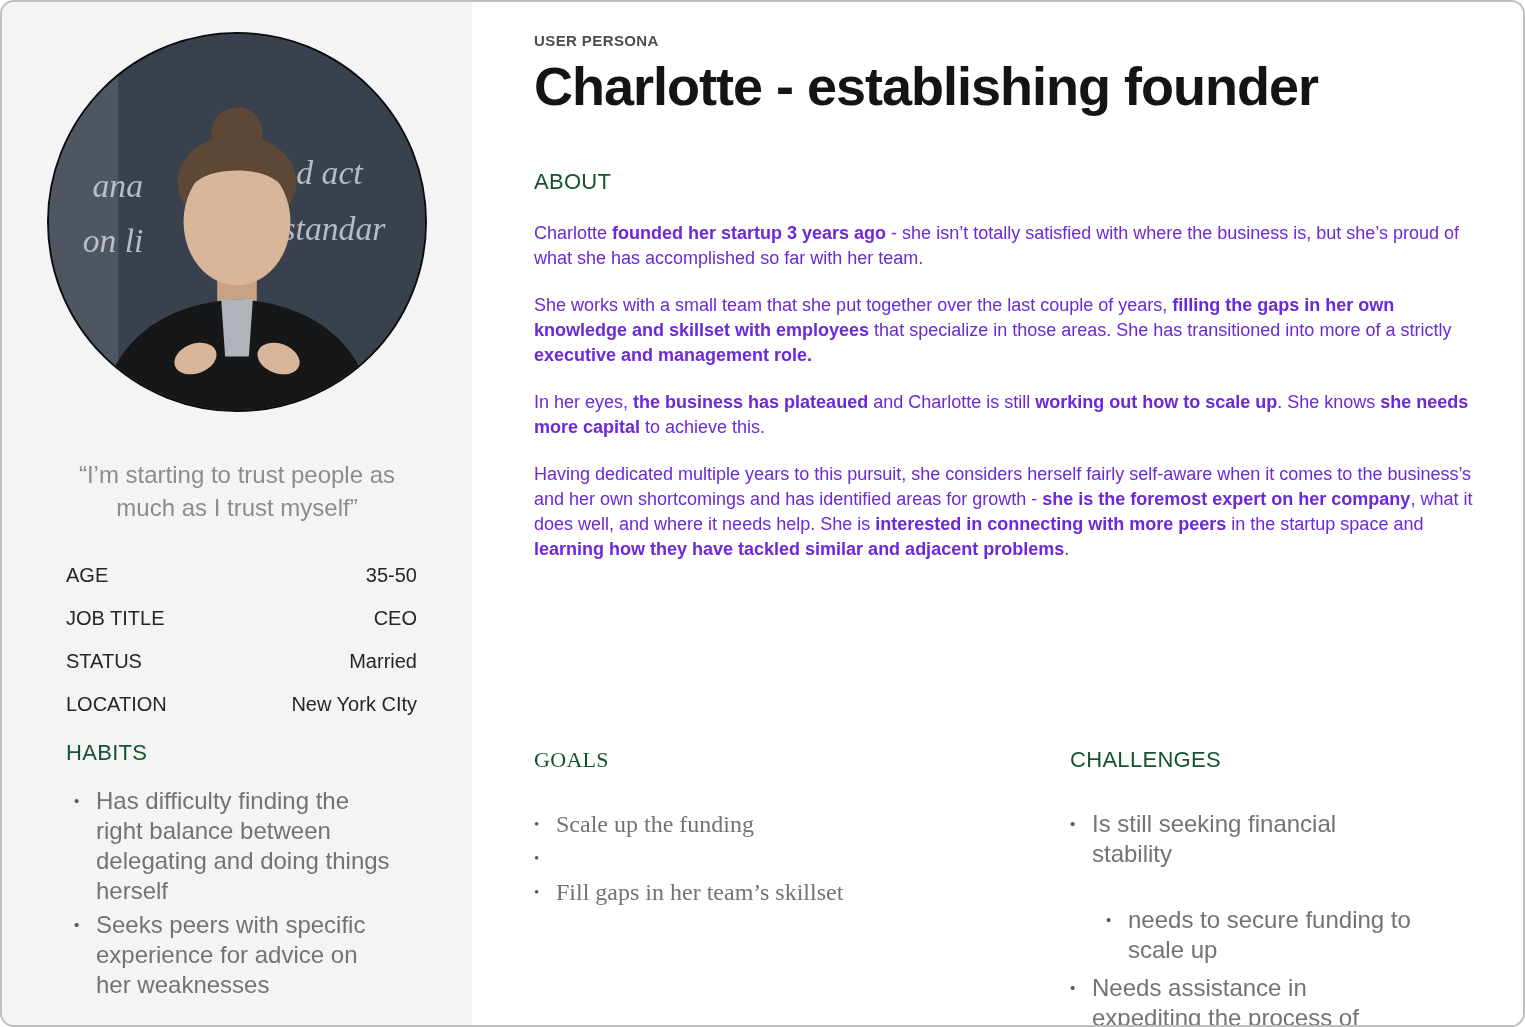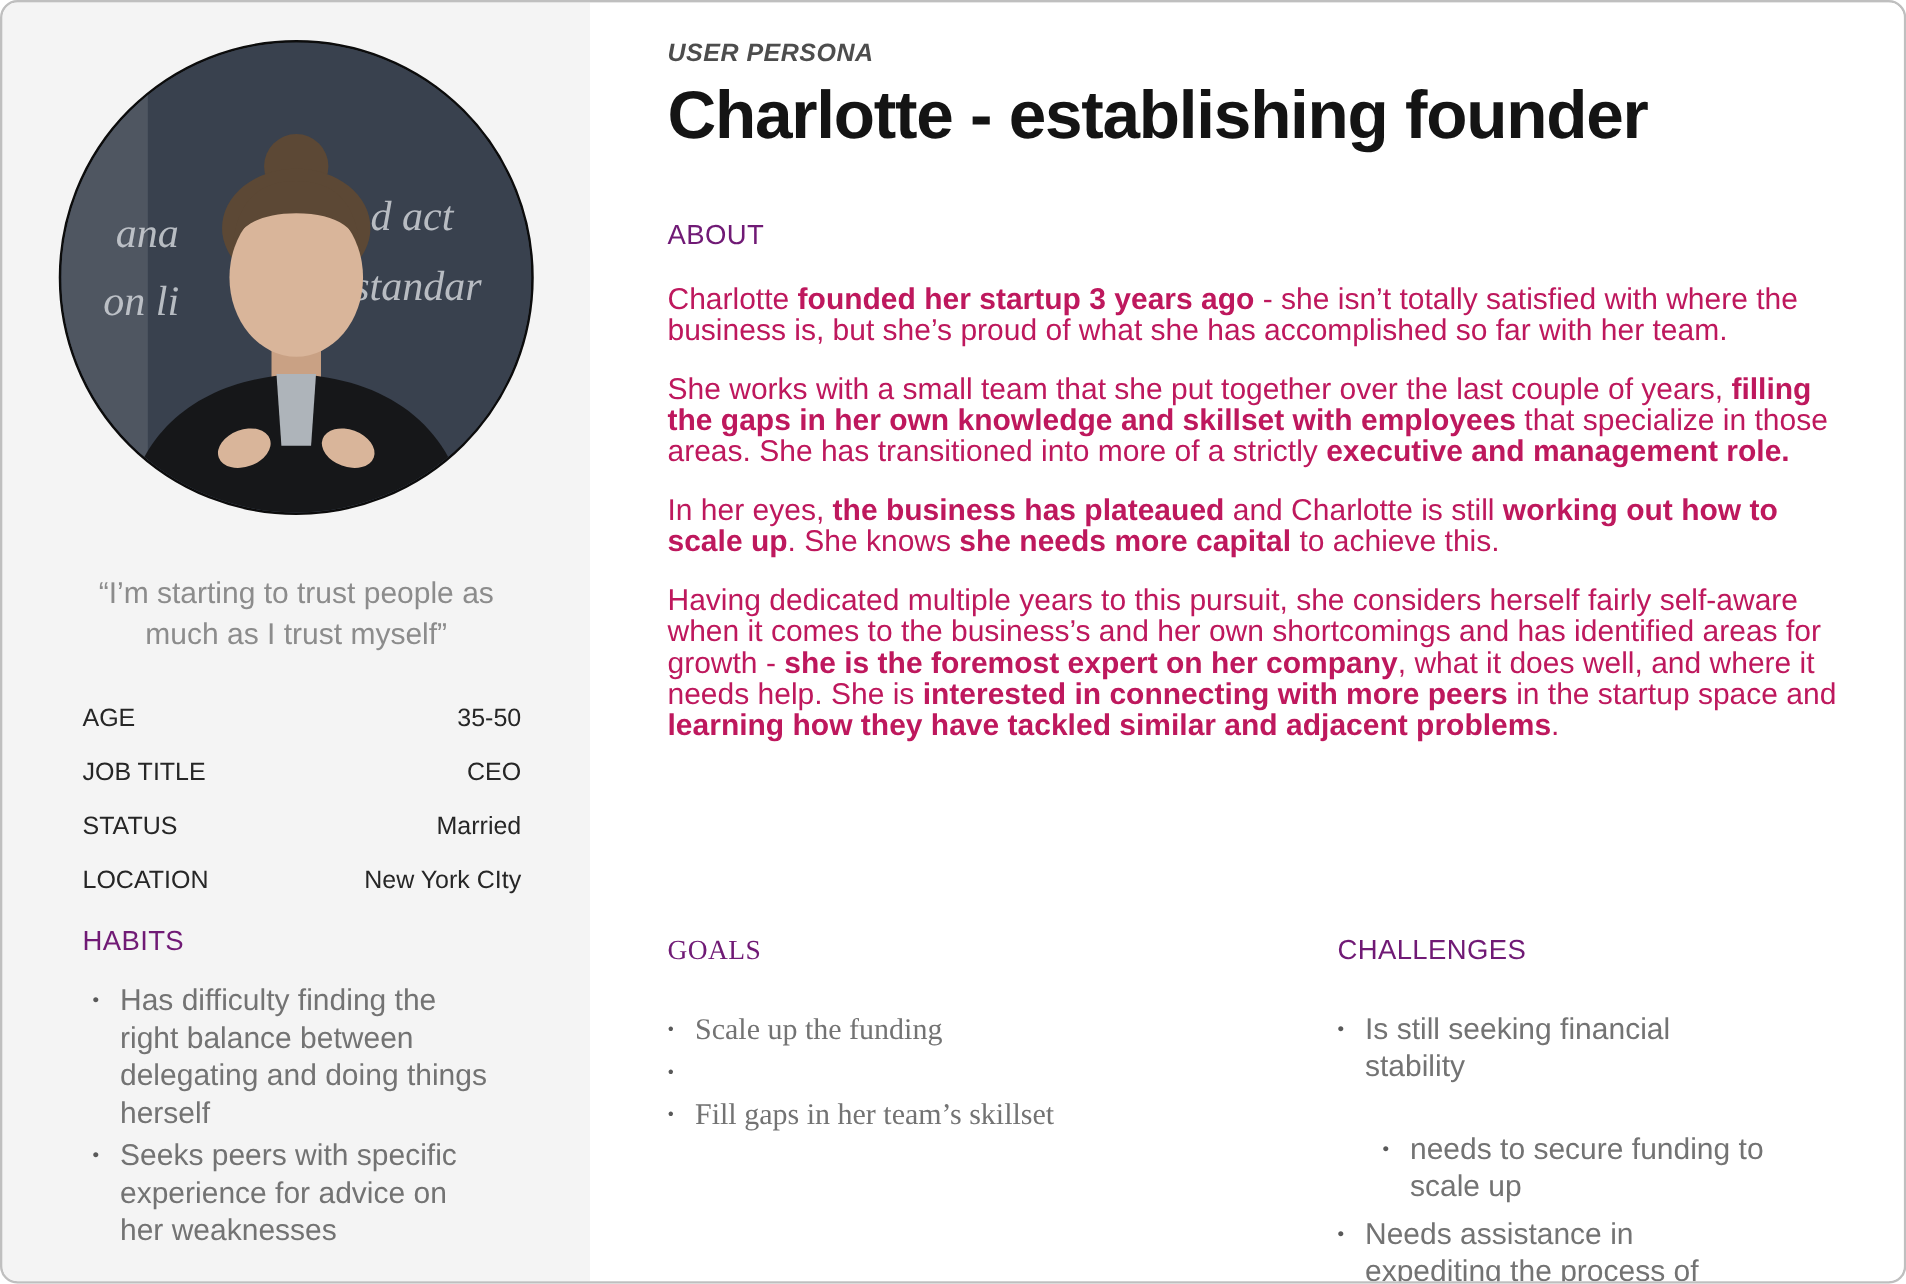--- a/index.html
+++ b/index.html
@@ -52,21 +52,21 @@
   .fact-row {
     display: flex; justify-content: space-between;
     margin-bottom: 20px;
     font-size: 20px;
   }
   .fact-value { text-align: right; }
 
   .section-heading {
     font-size: 22px;
     font-weight: 400;
-    color: #701a75;
+    color: #14532d;
     letter-spacing: 0.3px;
   }
   .habits-heading { margin: 24px 0 0 64px; }
 
   .bullet-list { list-style: none; }
   .habits-list { margin: 20px 40px 0 72px; }
   .bullet-item {
     display: grid;
     grid-template-columns: 22px 1fr;
     margin-bottom: 4px;
@@ -76,37 +76,36 @@
   .habits-list .bullet-text { max-width: 300px; }
   .sublist { list-style: none; grid-column: 2; margin-left: 14px; }
 
   
   .main {
     position: absolute; left: 470px; top: 0; right: 0; bottom: 0;
     padding: 30px 44px 0 62px;
     background: #ffffff;
   }
   .kicker {
-    font-size: 20px; font-weight: 700;
+    font-size: 15px; font-weight: 700;
     letter-spacing: 0.4px;
     color: #4d4d4d;
-    font-style: italic;
   }
   .title {
     margin-top: 6px;
     font-size: 54px; font-weight: 700;
     letter-spacing: -1px;
     line-height: 1.15;
     color: #141414;
   }
   .main > .section-heading { margin-top: 52px; }
   .about-paragraphs { margin-top: 26px; max-width: 952px; }
   .about-paragraph {
-    font-size: 24px; line-height: 25px;
-    color: #be185d;
+    font-size: 18px; line-height: 25px;
+    color: #6d28d9;
     margin-bottom: 22px;
   }
   .about-paragraph strong { font-weight: 700; }
 
   .bottom-columns {
     position: absolute; left: 62px; right: 40px; top: 745px;
     display: flex;
   }
   .goals-col { flex: 0 0 536px; width: 536px; font-family: Liberation Serif, serif; }
   .challenges-col { flex: 1; }

